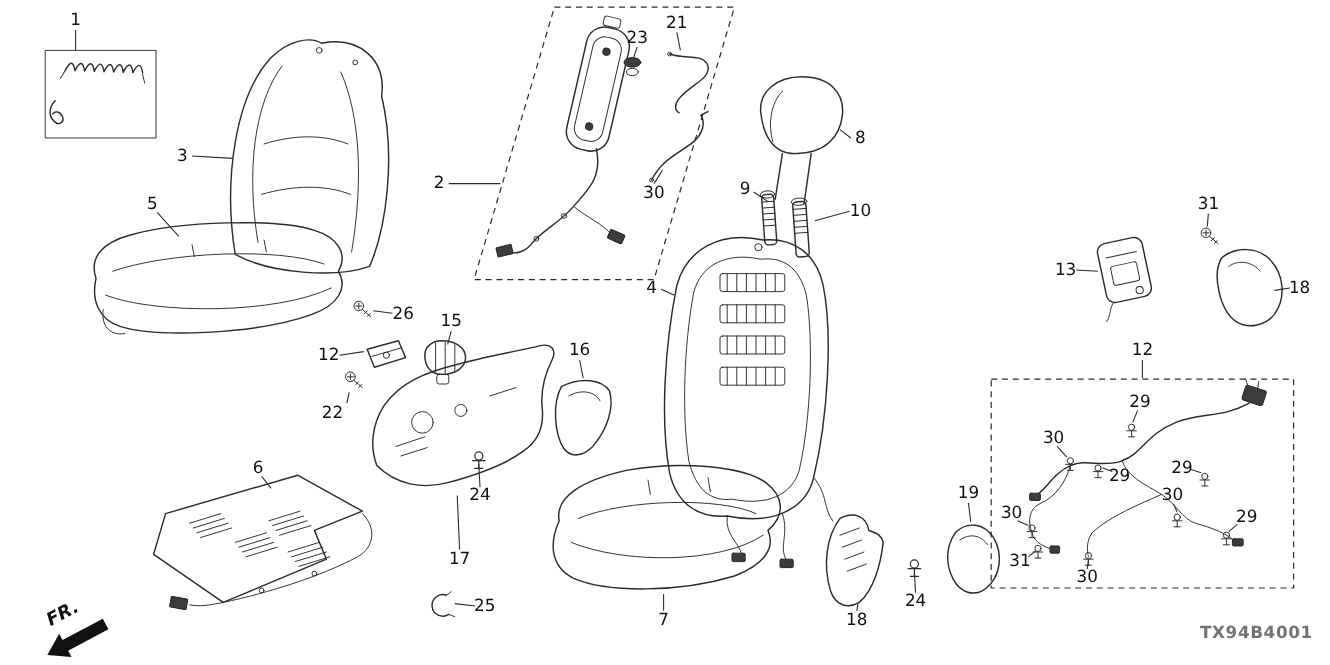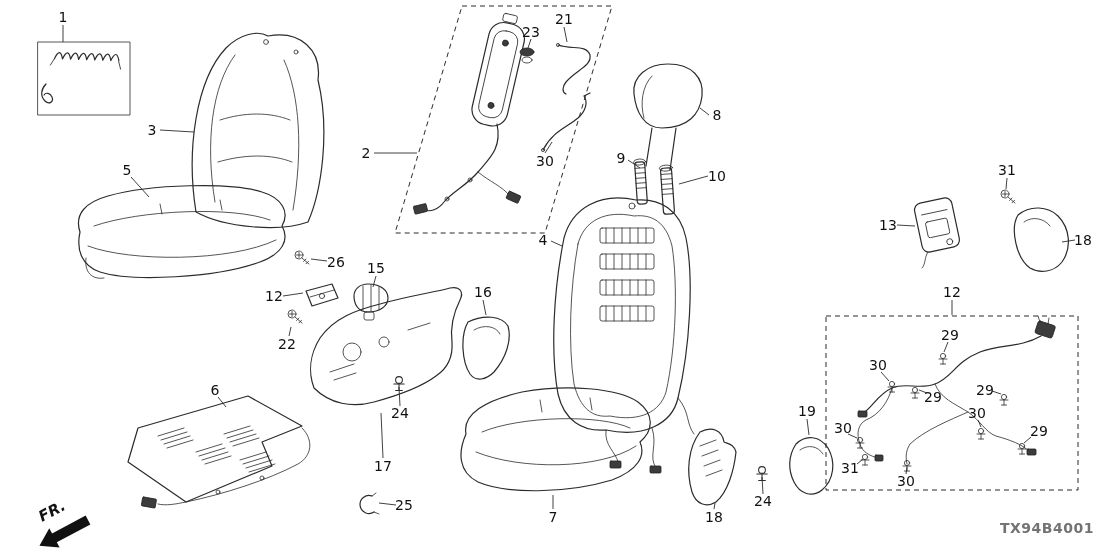--- a/index.html
+++ b/index.html
@@ -308,21 +308,21 @@
 <span class="lbl" style="left:878px;top:365px">30</span>
 <span class="lbl" style="left:933px;top:397px">29</span>
 <span class="lbl" style="left:985px;top:390px">29</span>
 <span class="lbl" style="left:977px;top:413px">30</span>
 <span class="lbl" style="left:1039px;top:431px">29</span>
 <span class="lbl" style="left:843px;top:428px">30</span>
 <span class="lbl" style="left:850px;top:468px">31</span>
 <span class="lbl" style="left:906px;top:481px">30</span>
 <span class="lbl" style="left:274px;top:296px">12</span>
 <span class="lbl" style="left:376px;top:268px">15</span>
-<span class="lbl" style="left:287px;top:344px">22</span>
+<span class="lbl" style="left:277px;top:344px">22</span>
 <span class="lbl" style="left:483px;top:292px">16</span>
 <span class="lbl" style="left:400px;top:413px">24</span>
 <span class="lbl" style="left:383px;top:466px">17</span>
 <span class="lbl" style="left:215px;top:390px">6</span>
 <span class="lbl" style="left:404px;top:505px">25</span>
 <span class="lbl" style="left:553px;top:517px">7</span>
 <span class="lbl" style="left:714px;top:517px">18</span>
 <span class="lbl" style="left:763px;top:501px">24</span>
 <span class="lbl" style="left:807px;top:411px">19</span>
 

